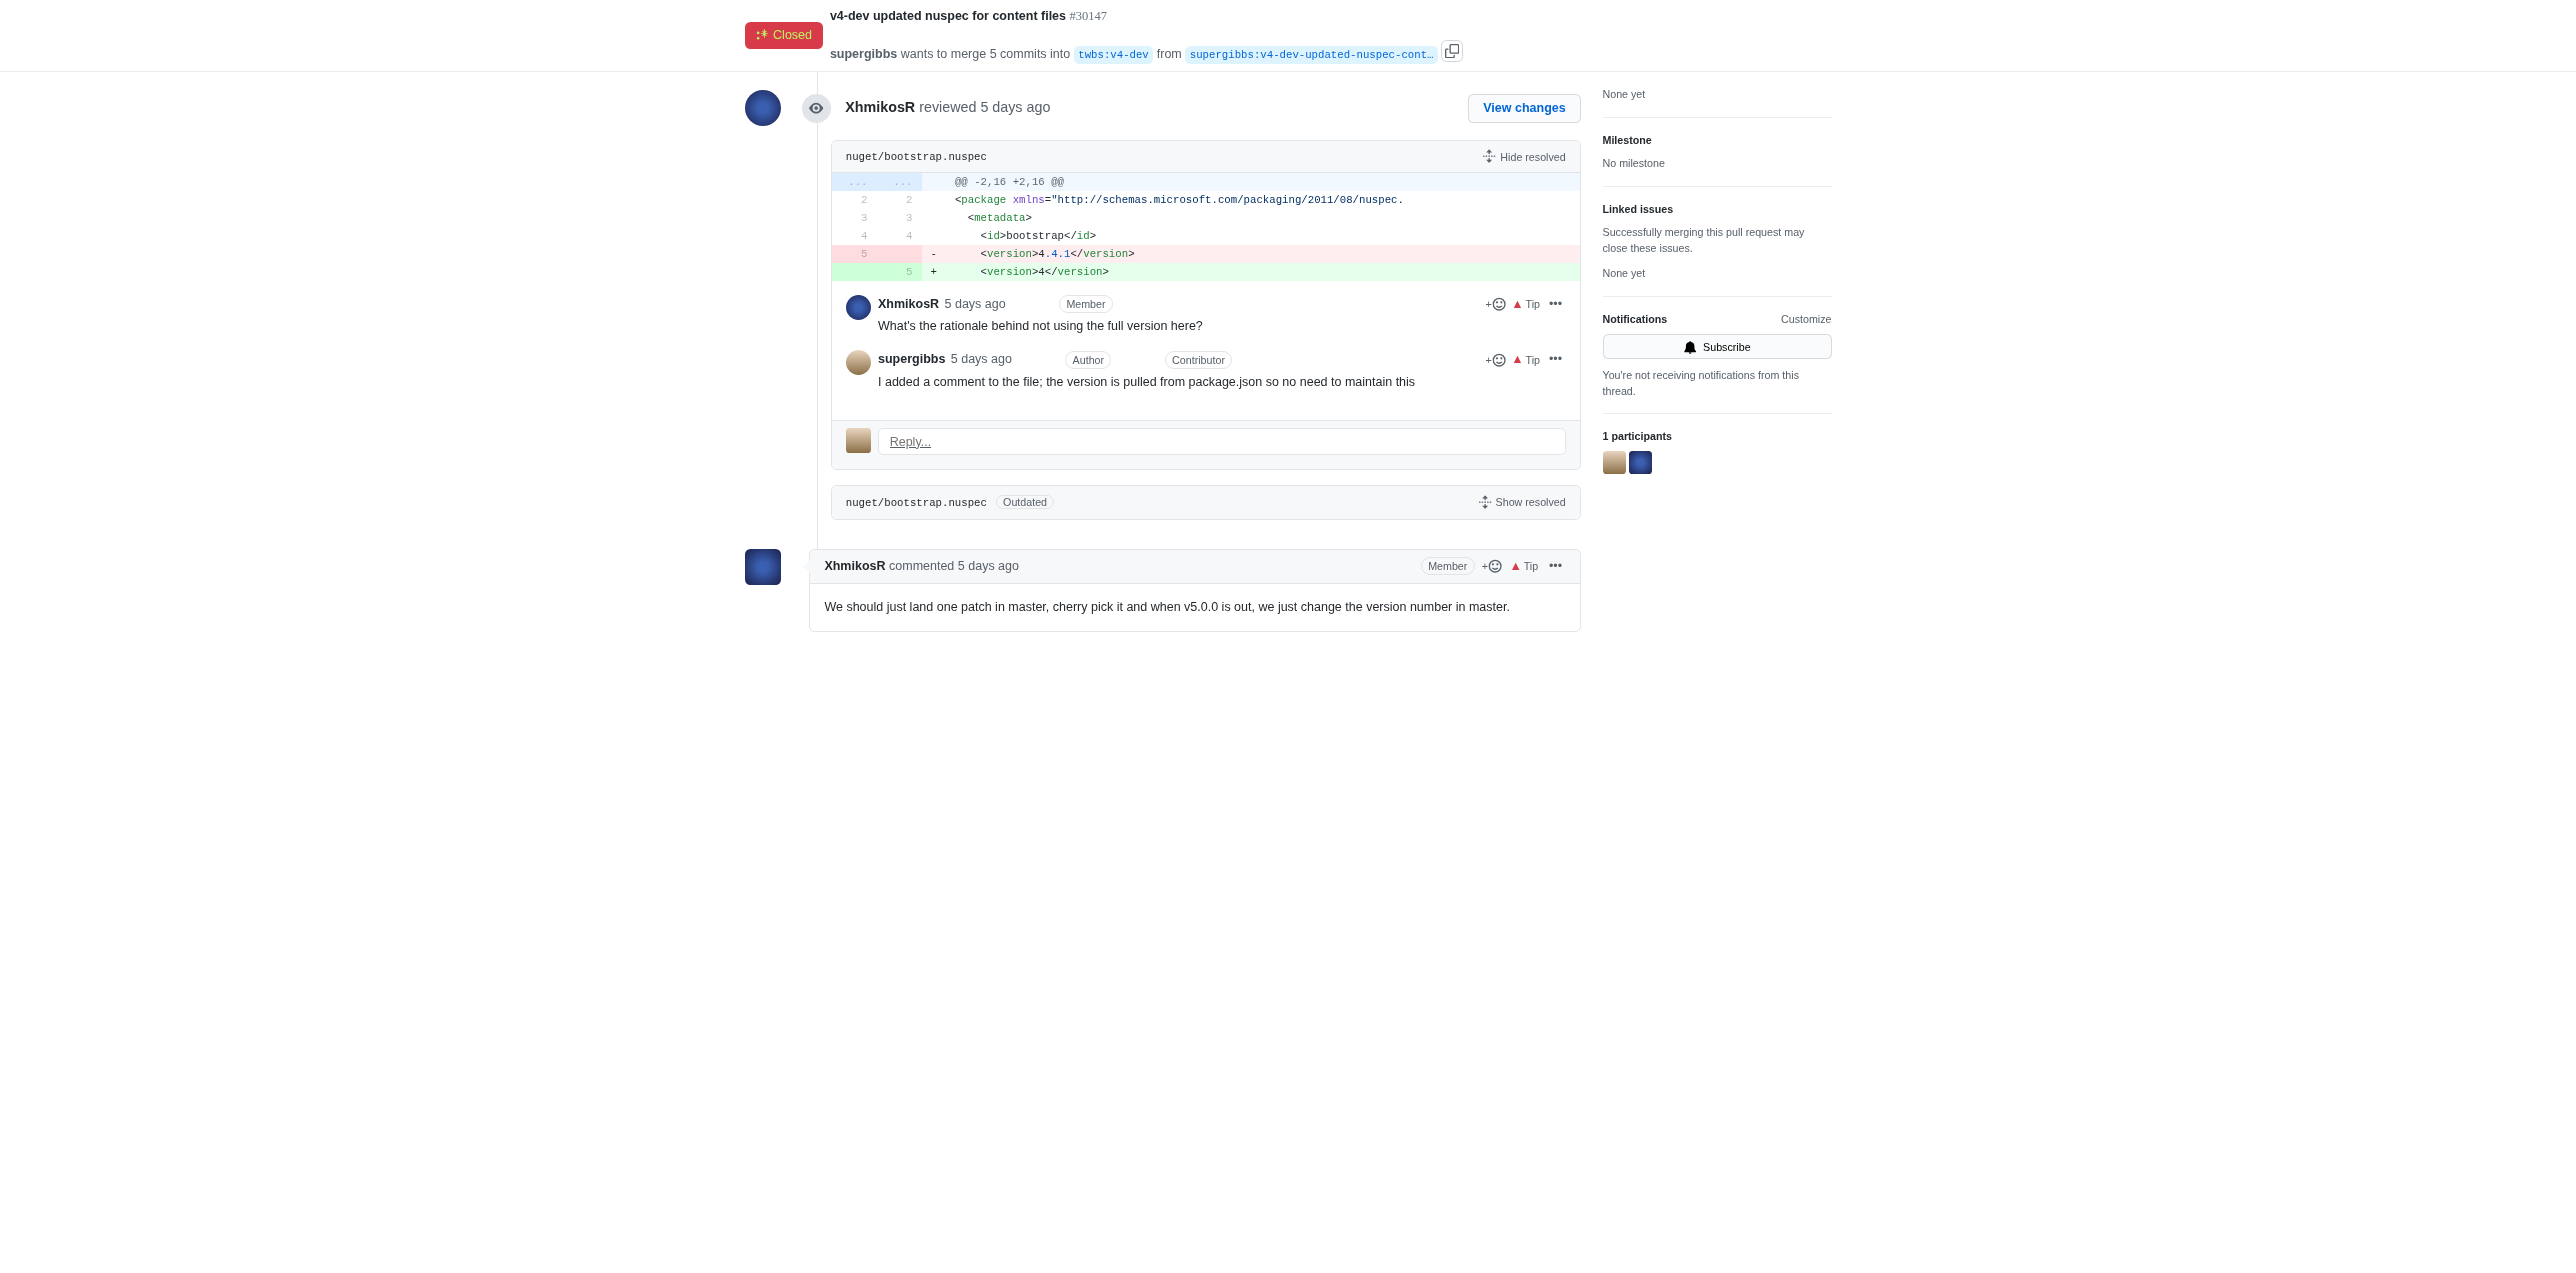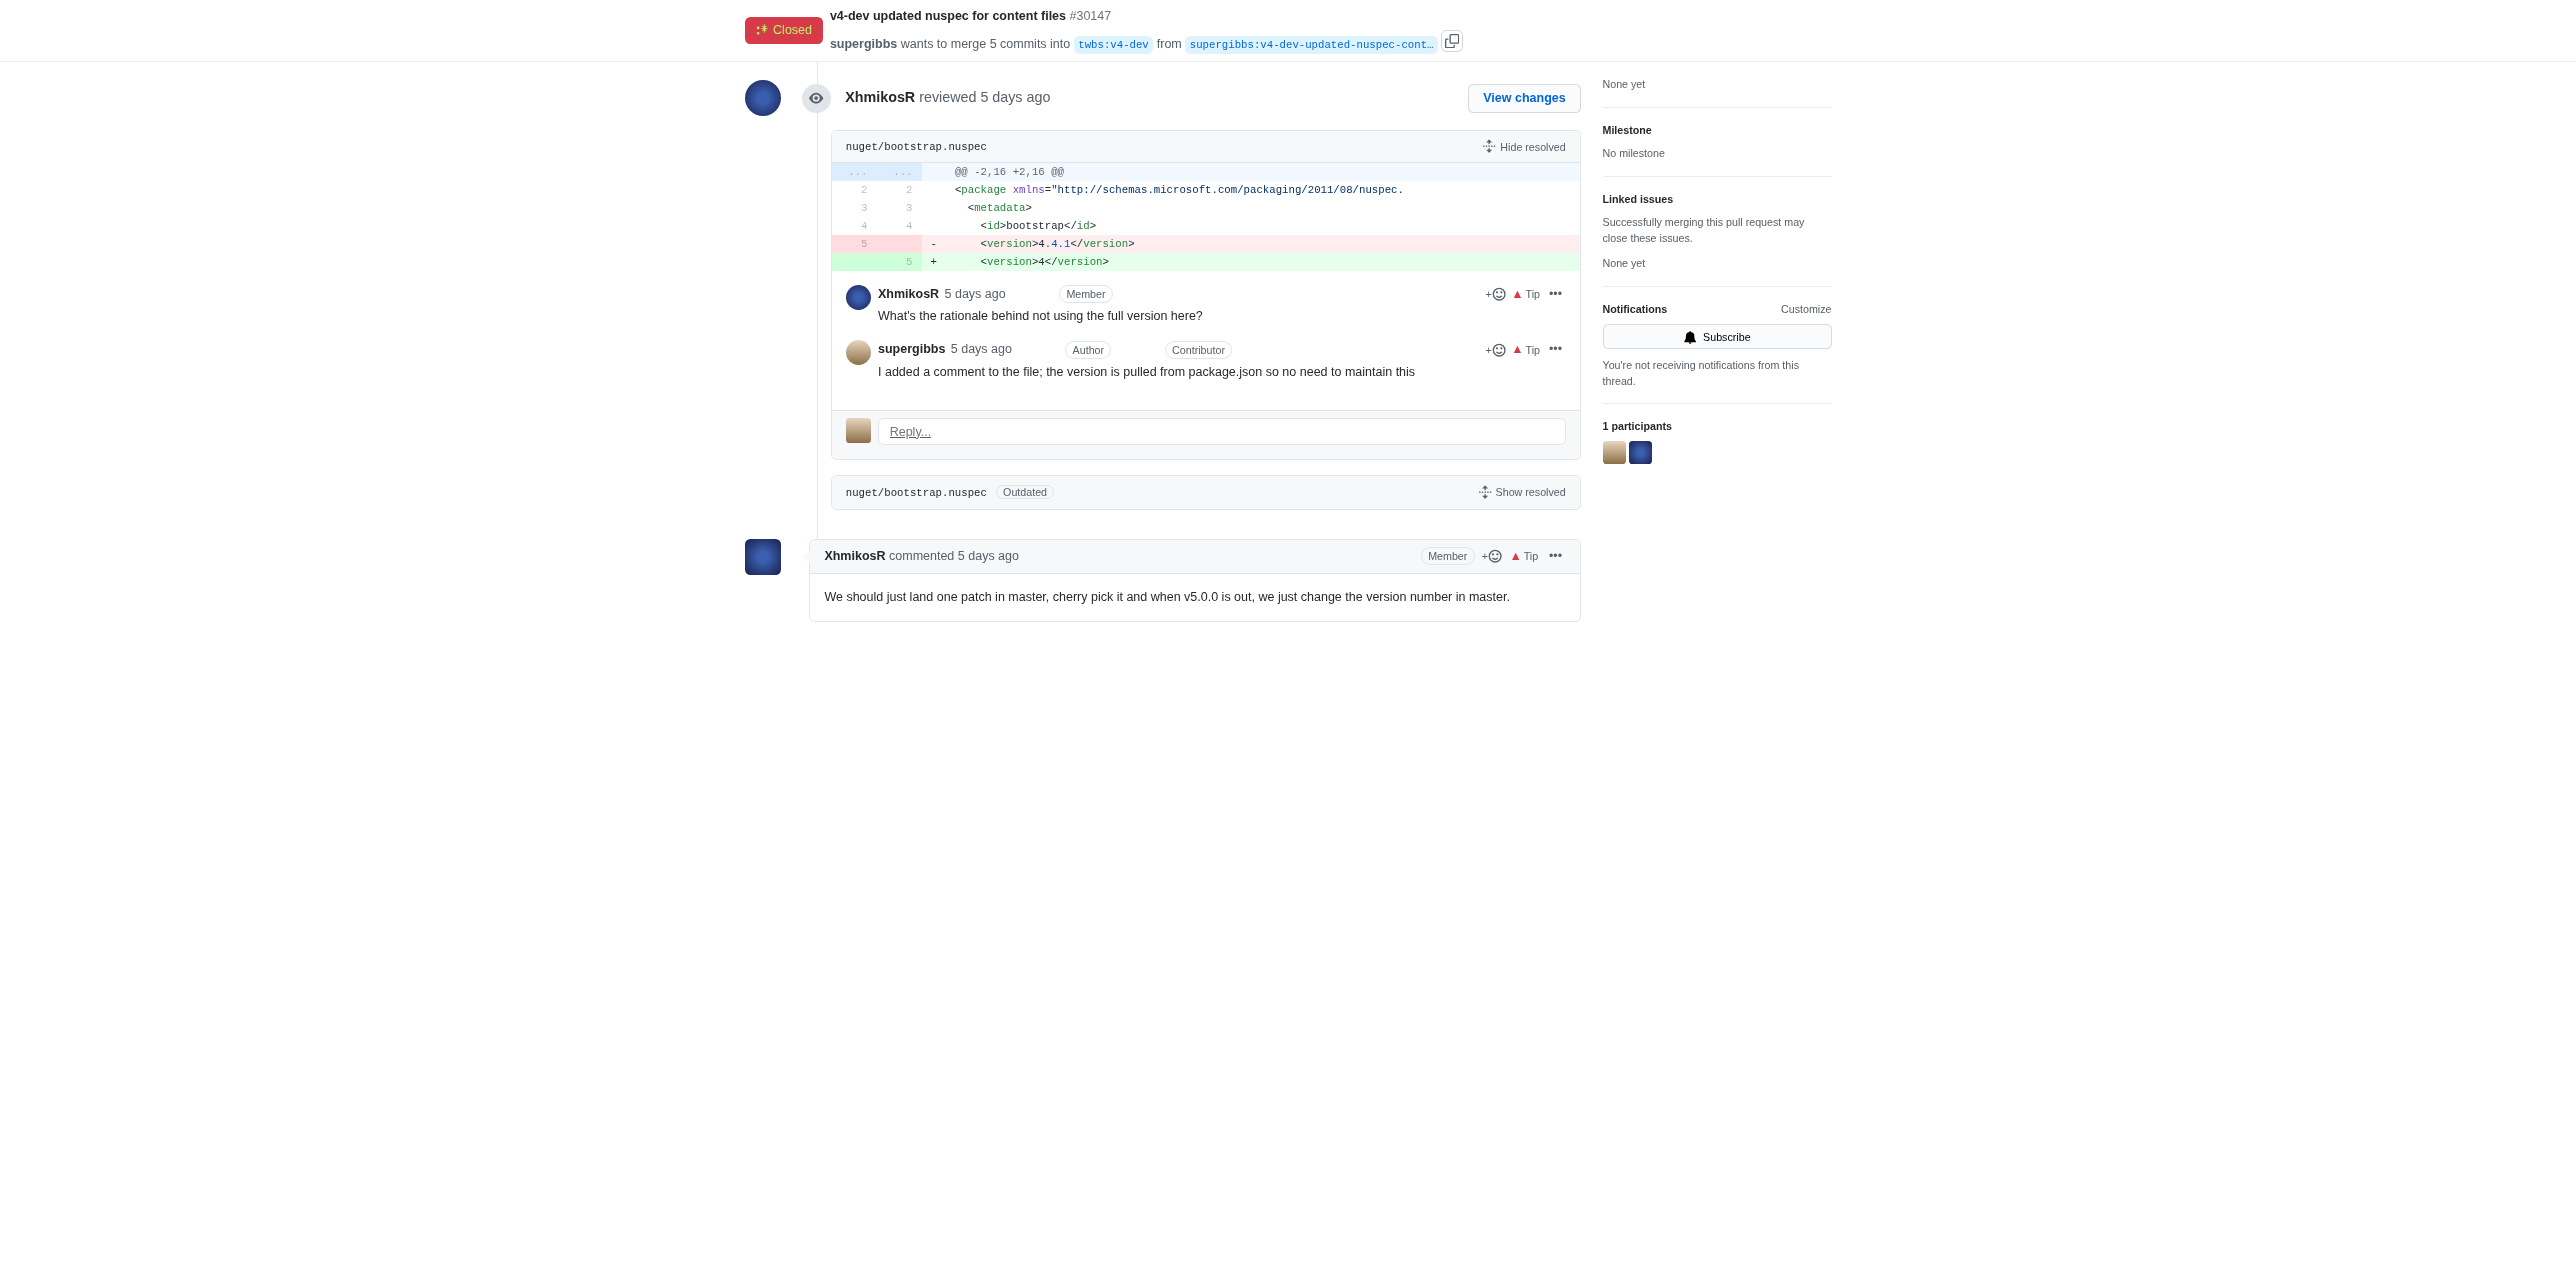--- a/index.html
+++ b/index.html
@@ -45,25 +45,26 @@
       flex: 1;
     }
     .header-title {
       font-size: 12.5px;
       font-weight: 600;
       color: #24292e;
     }
     .header-title .number {
       color: #6a737d;
       font-weight: 300;
+      font-family: Liberation Serif, serif;
     }
     .header-meta {
       font-size: 12.5px;
       color: #586069;
-      margin-top: 4px;
+      margin-top: 14px;
     }
     .header-meta .author {
       font-weight: 600;
       color: #586069;
     }
     .branch-label {
       display: inline-block;
       padding: 0.9px 4.5px;
       font-family: SFMono-Regular, Consolas, "Liberation Mono", Menlo, monospace;
       font-size: 10.7px;

